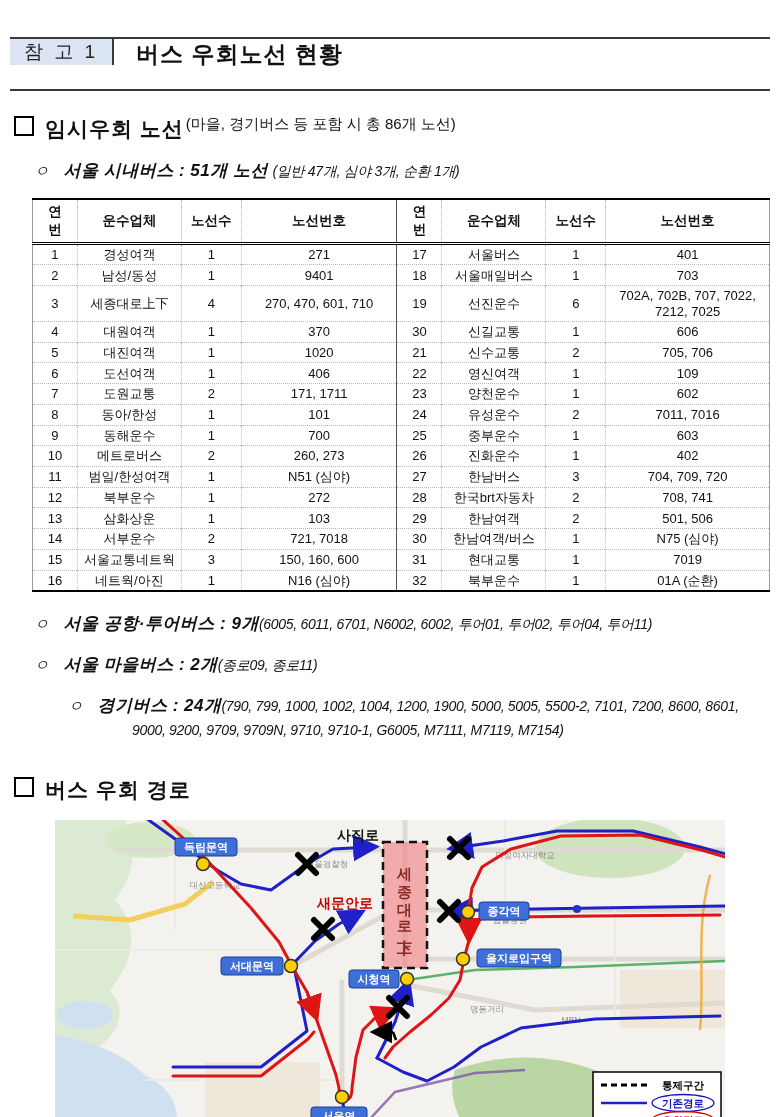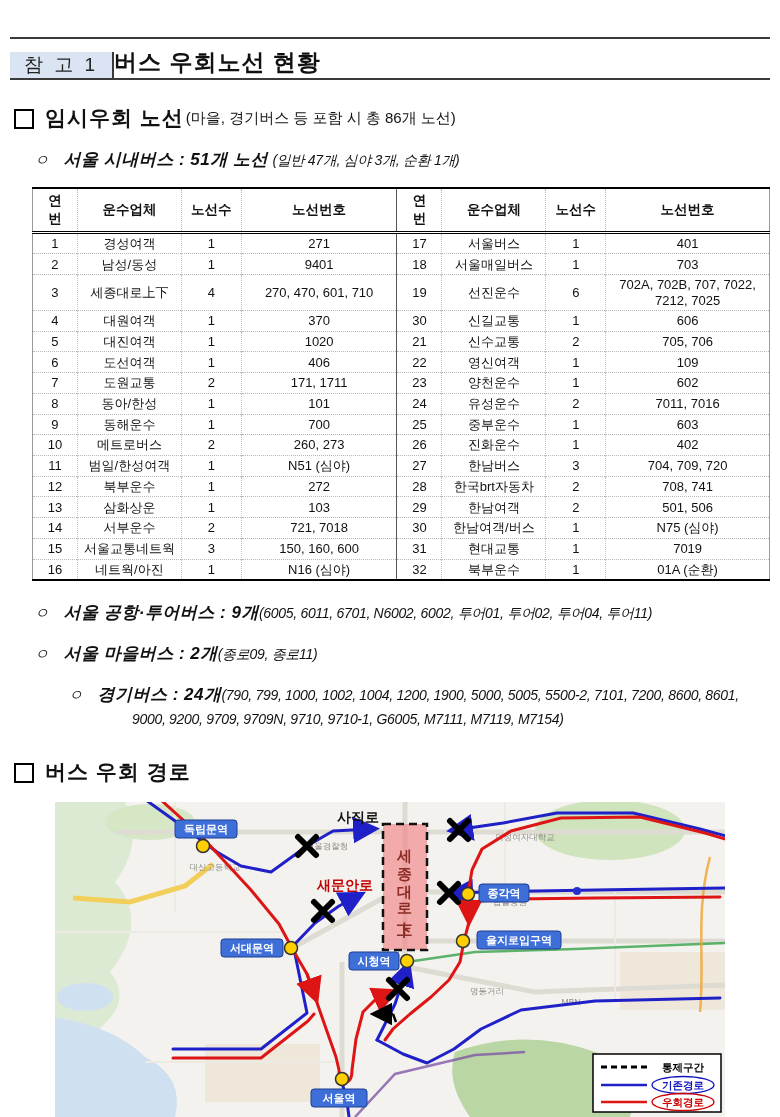--- a/index.html
+++ b/index.html
@@ -1,26 +1,26 @@
 <!DOCTYPE html>
 <html lang="ko"><head>
 <meta charset="utf-8">
 <style>
   html,body{margin:0;padding:0;background:#fff;}
   .page{position:relative;width:780px;height:1117px;background:#fff;overflow:hidden;
         font-family:"Liberation Sans","DejaVu Sans",sans-serif;color:#111;}
   
   .hdr-wrap{margin:37px 10px 0 10px;border-top:2px solid #3a3a3a;border-bottom:2px solid #3a3a3a;}
-  .hdr-row{display:flex;align-items:flex-end;height:39px;}
+  .hdr-row{display:flex;align-items:flex-start;height:50px;}
   .ref-box{width:102px;background:#dbe4f2;border-right:2px solid #3a3a3a;
            display:flex;align-items:center;justify-content:center;
            font-size:19px;letter-spacing:3px;color:#222;}
-  .page-title{display:flex;align-items:center;font-size:23px;font-weight:bold;letter-spacing:1px;}
+  .page-title{display:flex;align-items:center;margin-left:22px;font-size:23px;font-weight:bold;letter-spacing:1px;}
   
-  .sec-heading{margin:24px 0 0 14px;display:flex;align-items:center;}
+  .sec-heading{margin:24px 0 0 14px;display:flex;align-items:flex-start;}
   .chk{display:inline-block;width:16px;height:16px;border:2.5px solid #000;margin-right:11px;
        position:relative;top:1px;flex:none;}
   .sec-title{font-size:21px;font-weight:bold;letter-spacing:1px;}
   .sec-note{font-size:15px;margin-left:2px;}
   
   .bullet{margin:16px 0 0 34px;line-height:1.45;font-style:italic;}
   .bullet .b-mark{font-size:15px;margin-right:10px;}
   .bullet .b-label{font-size:17px;font-weight:bold;letter-spacing:0.5px;}
   .bullet .b-note{font-size:14px;letter-spacing:-0.3px;}
   .bullet.hang{padding-left:98px;text-indent:-64px;margin-right:14px;}
@@ -255,21 +255,21 @@
   </div>
   <div class="bullet">
     <span class="b-mark">ㅇ</span>
     <span class="b-label">서울 마을버스 : 2개</span><span class="b-note">(종로09, 종로11)</span>
   </div>
   <div class="bullet hang">
     <span class="b-mark">ㅇ</span>
     <span class="b-label">경기버스 : 24개</span><span class="b-note">(790, 799, 1000, 1002, 1004, 1200, 1900, 5000, 5005, 5500-2, 7101, 7200, 8600, 8601, 9000, 9200, 9709, 9709N, 9710, 9710-1, G6005, M7111, M7119, M7154)</span>
   </div>
 
-  <div class="sec-heading" style="margin-top:28px">
+  <div class="sec-heading" style="margin-top:35px">
     <span class="chk"></span>
     <span class="sec-title">버스 우회 경로</span>
   </div>
 
   <div class="map-box">
     <svg width="670" height="315" viewBox="0 0 670 315">
       <defs>
         <marker id="ab" markerWidth="9" markerHeight="9" refX="6" refY="4.5" orient="auto">
           <path d="M0,0 L9,4.5 L0,9 Z" fill="#2020c8"></path>
         </marker>

